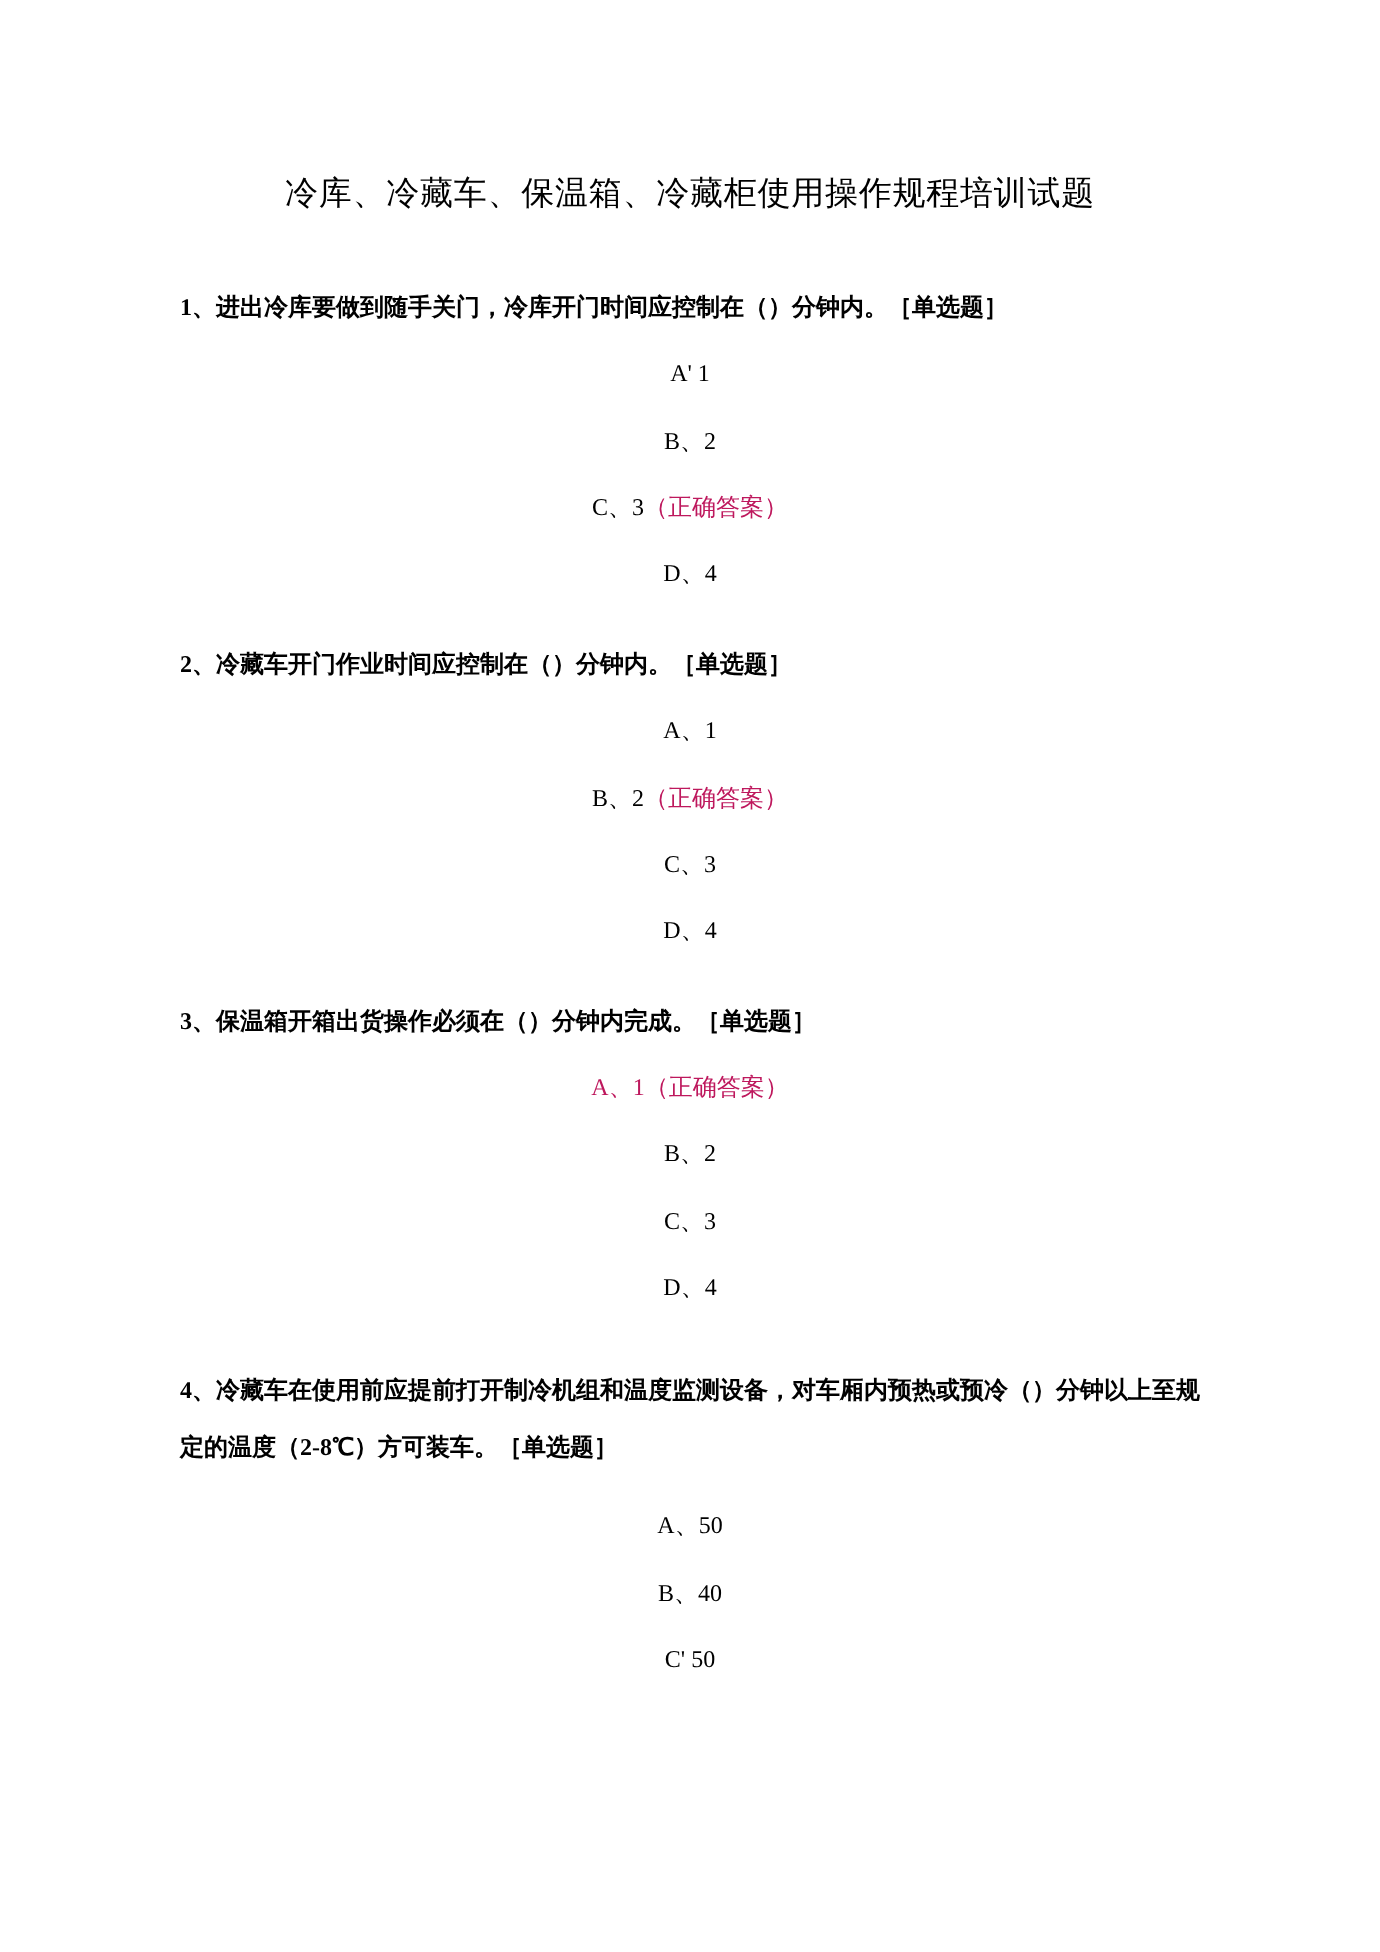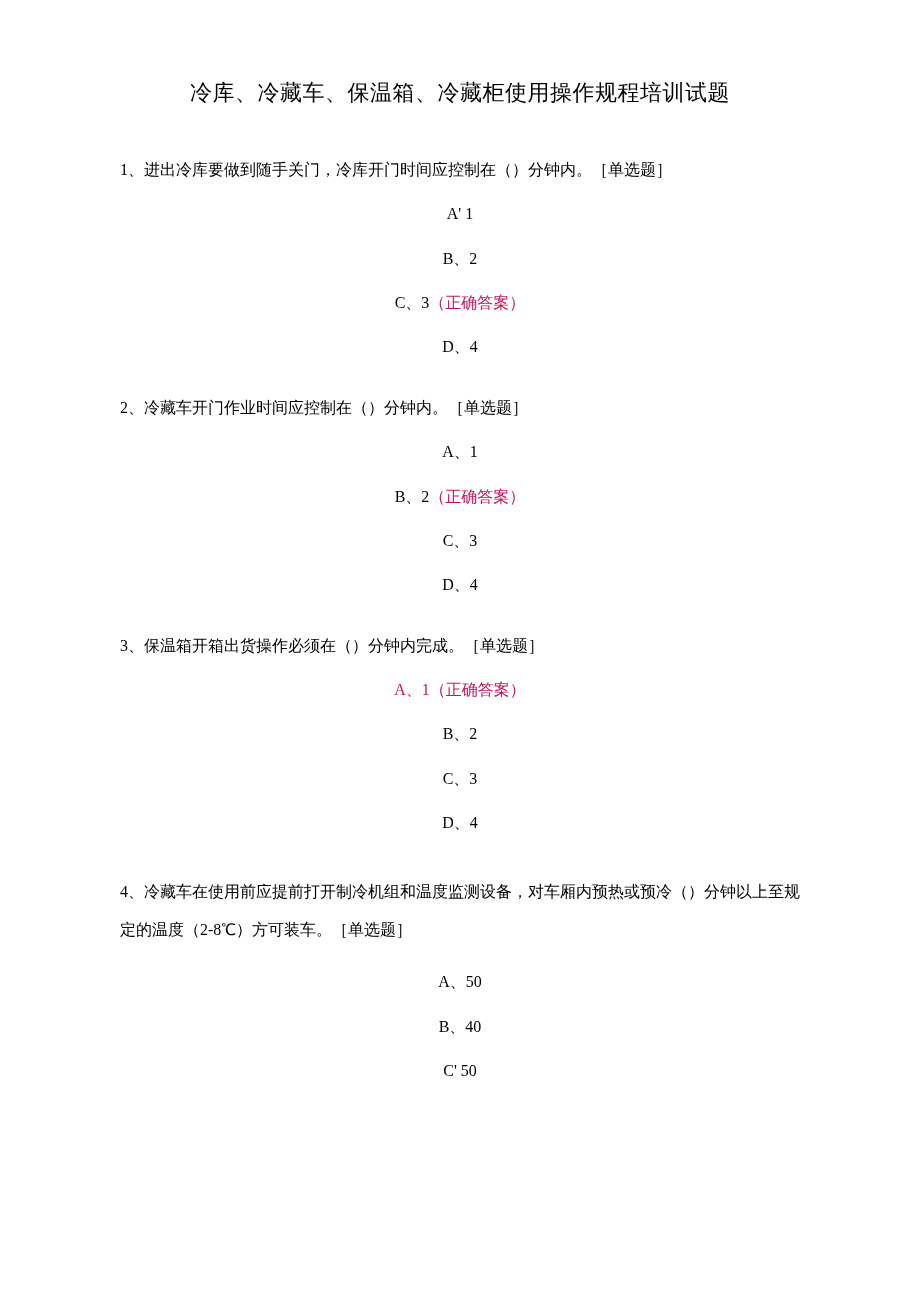--- a/index.html
+++ b/index.html
@@ -5,39 +5,40 @@
     body {
       margin: 0;
       padding: 0;
       background: #ffffff;
       font-family: "SimSun", "宋体", serif;
       width: 920px;
       min-height: 1301px;
       box-sizing: border-box;
     }
     .page {
-      padding: 78px 120px 100px 120px;
+      padding: 114px 120px 100px 120px;
       color: #000;
       font-size: 16px;
       line-height: 1.4;
     }
     h1.title {
       font-family: "SimHei", "黑体", sans-serif;
       font-size: 22px;
       font-weight: normal;
       text-align: center;
       margin: 0 0 50px 0;
       letter-spacing: 0.5px;
     }
     .question-block {
       margin-bottom: 38px;
     }
     .q-text {
       margin: 0 0 22px 0;
       font-size: 16px;
+      font-weight: bold;
     }
     .opt {
       margin: 0 0 22px 0;
       font-size: 16px;
       text-align: center;
     }
     .opt:last-child {
       margin-bottom: 0;
     }
     .correct {

